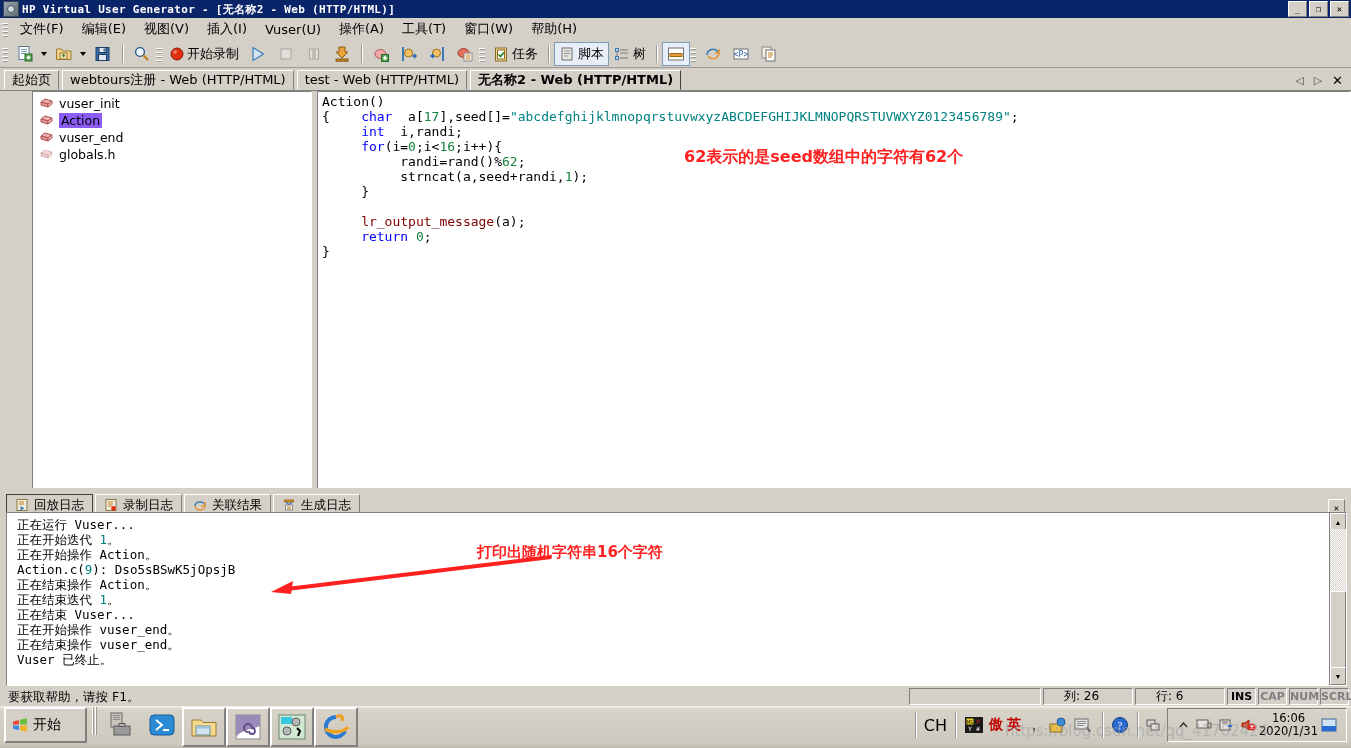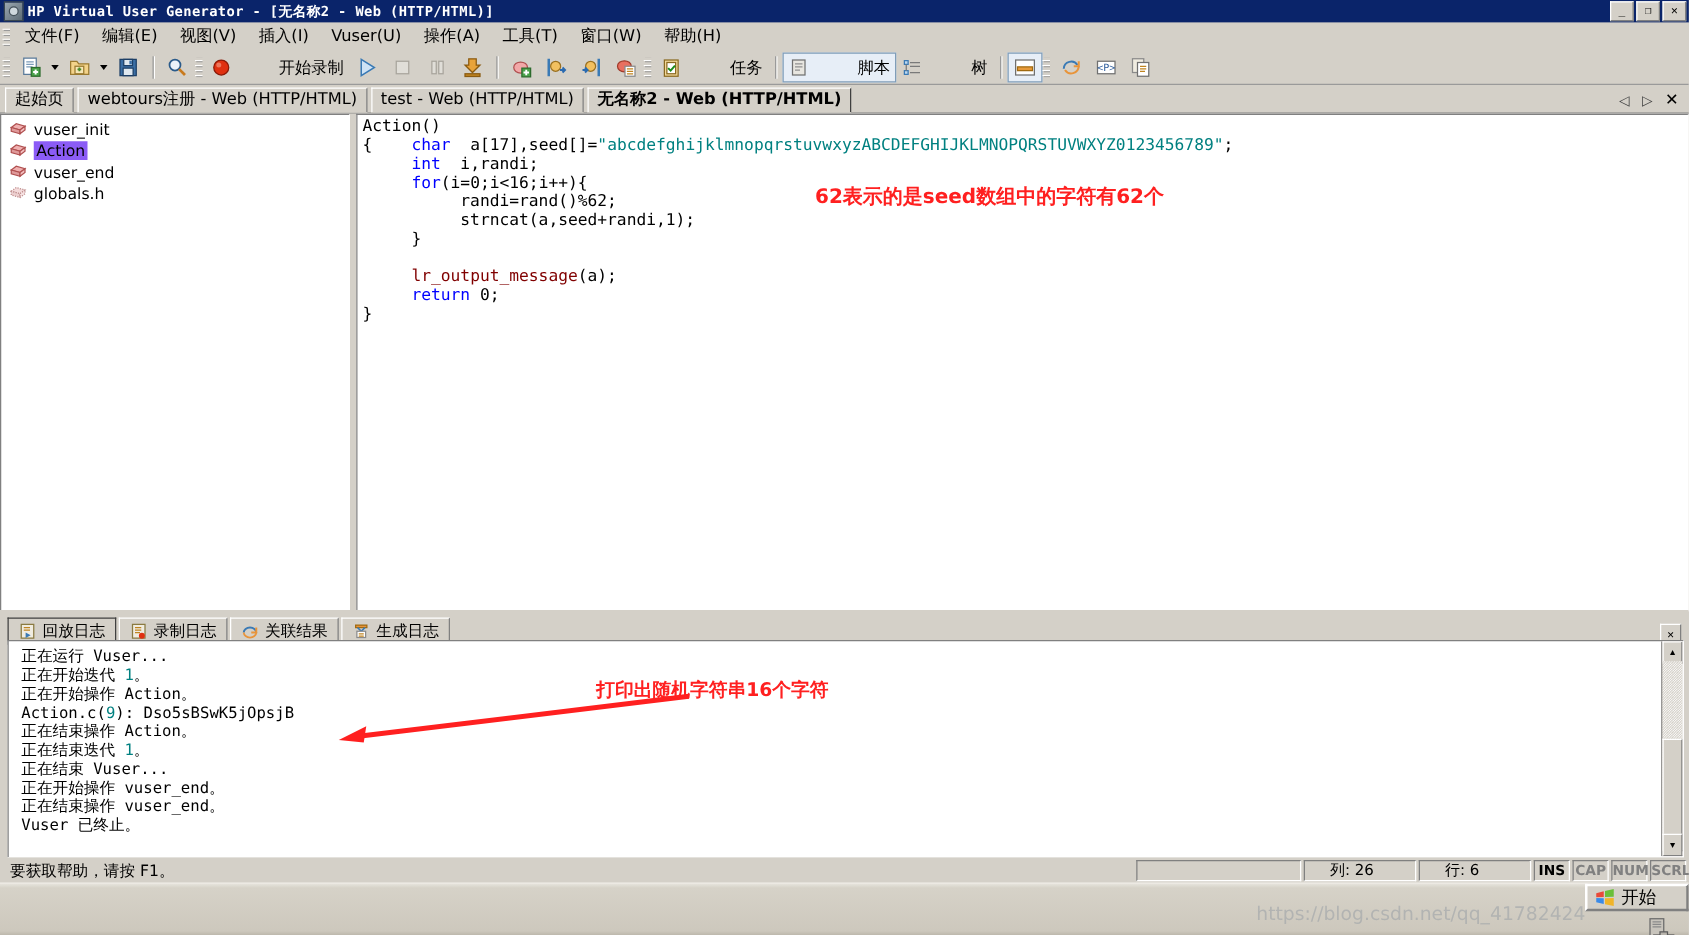--- a/index.html
+++ b/index.html
@@ -68,21 +68,20 @@
   .toolbar{
     height:26px;background:#d4d0c8;display:flex;align-items:center;
     border-bottom:1px solid #9a9a9a;padding-left:2px;
   }
   .tb-sep{width:1px;height:18px;background:#9a9a9a;
           box-shadow:1px 0 0 #fff;margin:0 5px;flex:none;}
   .tb-btn{
     height:22px;min-width:22px;display:flex;align-items:center;
     justify-content:center;padding:0 2px;flex:none;cursor:default;
     border:1px solid transparent;
-    gap:36px;
   }
   .tb-btn.pressed{border-color:#7f9db9;background:#e7eef7;}
   .tb-btn.labeled{padding:0 4px;}
   .tb-label{font-size:13px;margin-left:3px;white-space:nowrap;
             font-family:"DejaVu Sans",sans-serif;}
   .caret{
     width:0;height:0;border-left:3px solid transparent;
     border-right:3px solid transparent;border-top:4px solid #000;
     margin:0 3px 0 2px;flex:none;
   }
@@ -101,21 +100,21 @@
     font-family:"DejaVu Sans",sans-serif;
     text-align:center;
   }
   .dtab.active{font-weight:bold;background:#d4d0c8;border-color:#fff #404040 #d4d0c8 #fff;}
   .tabrow-right{margin-left:auto;display:flex;align-items:center;
                 gap:10px;padding-right:8px;padding-bottom:2px;}
   .navarrow{font-size:11px;color:#444;cursor:default;}
   .navclose{font-size:13px;font-weight:bold;color:#000;cursor:default;}
 
   
-  .main{height:398px;display:flex;background:#d4d0c8;}
+  .main{height:398px;display:flex;background:#d4d0c8;margin-left:32px;}
   .tree{
     width:280px;background:#fff;border:1px solid;
     border-color:#808080 #fff #fff #808080;
     box-sizing:border-box;padding:3px 0 0 3px;overflow:hidden;
   }
   .tree-item{display:flex;align-items:center;height:17px;padding-left:3px;cursor:default;}
   .tree-label{font-size:12.5px;margin-left:5px;font-family:"DejaVu Sans",sans-serif;}
   .tree-item.sel .tree-label{background:#8b5cf6;padding:0 2px;}
   .splitv{width:5px;background:#d4d0c8;flex:none;cursor:col-resize;}
 
@@ -124,21 +123,21 @@
     border-color:#808080 #fff #fff #808080;
     box-sizing:border-box;position:relative;overflow:hidden;
   }
   .code{
     font-family:"DejaVu Sans Mono","Liberation Mono",monospace;
     font-size:13px;line-height:15px;white-space:pre;
     padding:2px 0 0 4px;color:#000;
   }
   .kw{color:#0000ff;}
   .str{color:#008080;}
-  .num{color:#000000;}
+  .num{color:#15803d;}
   .fn{color:#800000;}
   .annot{
     position:absolute;color:#ff2020;font-weight:bold;
     font-family:"DejaVu Sans","Liberation Sans",sans-serif;
     white-space:nowrap;
   }
   #annot-code{left:366px;top:55px;font-size:16px;}
 
   
   .logpanel{position:absolute;left:0;right:0;top:488px;bottom:60px;background:#d4d0c8;}
@@ -205,21 +204,21 @@
   .sb-cell.blank{width:132px;}
   .sb-cell.pos{width:90px;}
   .sb-cell.flag{width:29px;text-align:center;padding:0;color:#808080;font-weight:bold;font-size:11px;}
   .sb-cell.flag.on{color:#000;}
 
   
   .taskbar{
     position:absolute;left:0;right:0;top:706px;height:42px;
     background:linear-gradient(to bottom,#e6e4dc 0%,#d6d2c8 8%,#cdc8bd 90%,#b8b3a7 100%);
     border-top:1px solid #f2f0ea;
-    display:flex;align-items:flex-end;flex-direction:column;
+    display:flex;align-items:flex-start;
   }
   .startbtn{
     margin-left:4px;height:32px;min-width:66px;display:flex;align-items:center;
     padding:0 8px 0 5px;background:#d4d0c8;border:2px solid;
     border-color:#fff #808080 #808080 #fff;cursor:default;
   }
   .startbtn .st-txt{font-size:14px;margin-left:4px;font-family:"DejaVu Sans",sans-serif;}
   .tb-grip{width:5px;height:28px;margin:0 5px;
     background-image:linear-gradient(to right,#fff 0,#fff 1px,#9a9a9a 1px,#9a9a9a 2px,transparent 2px);
     background-size:3px 100%;}

